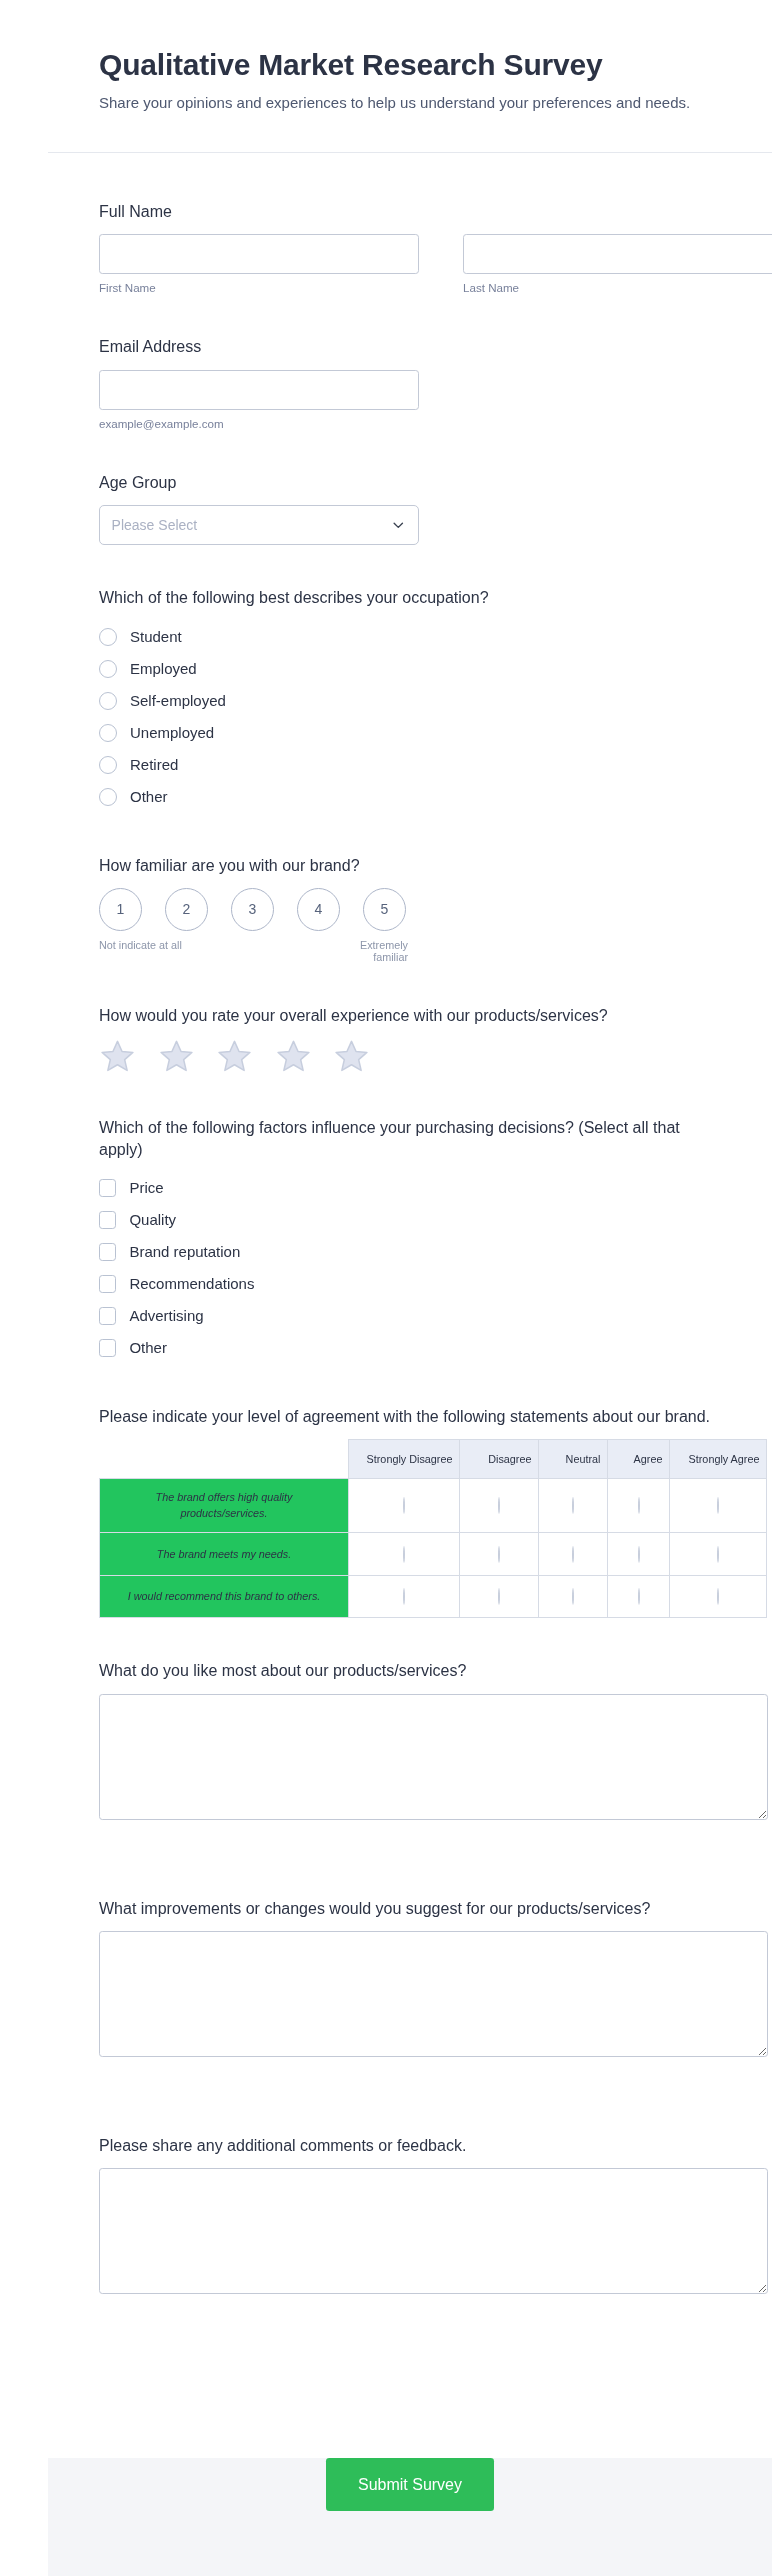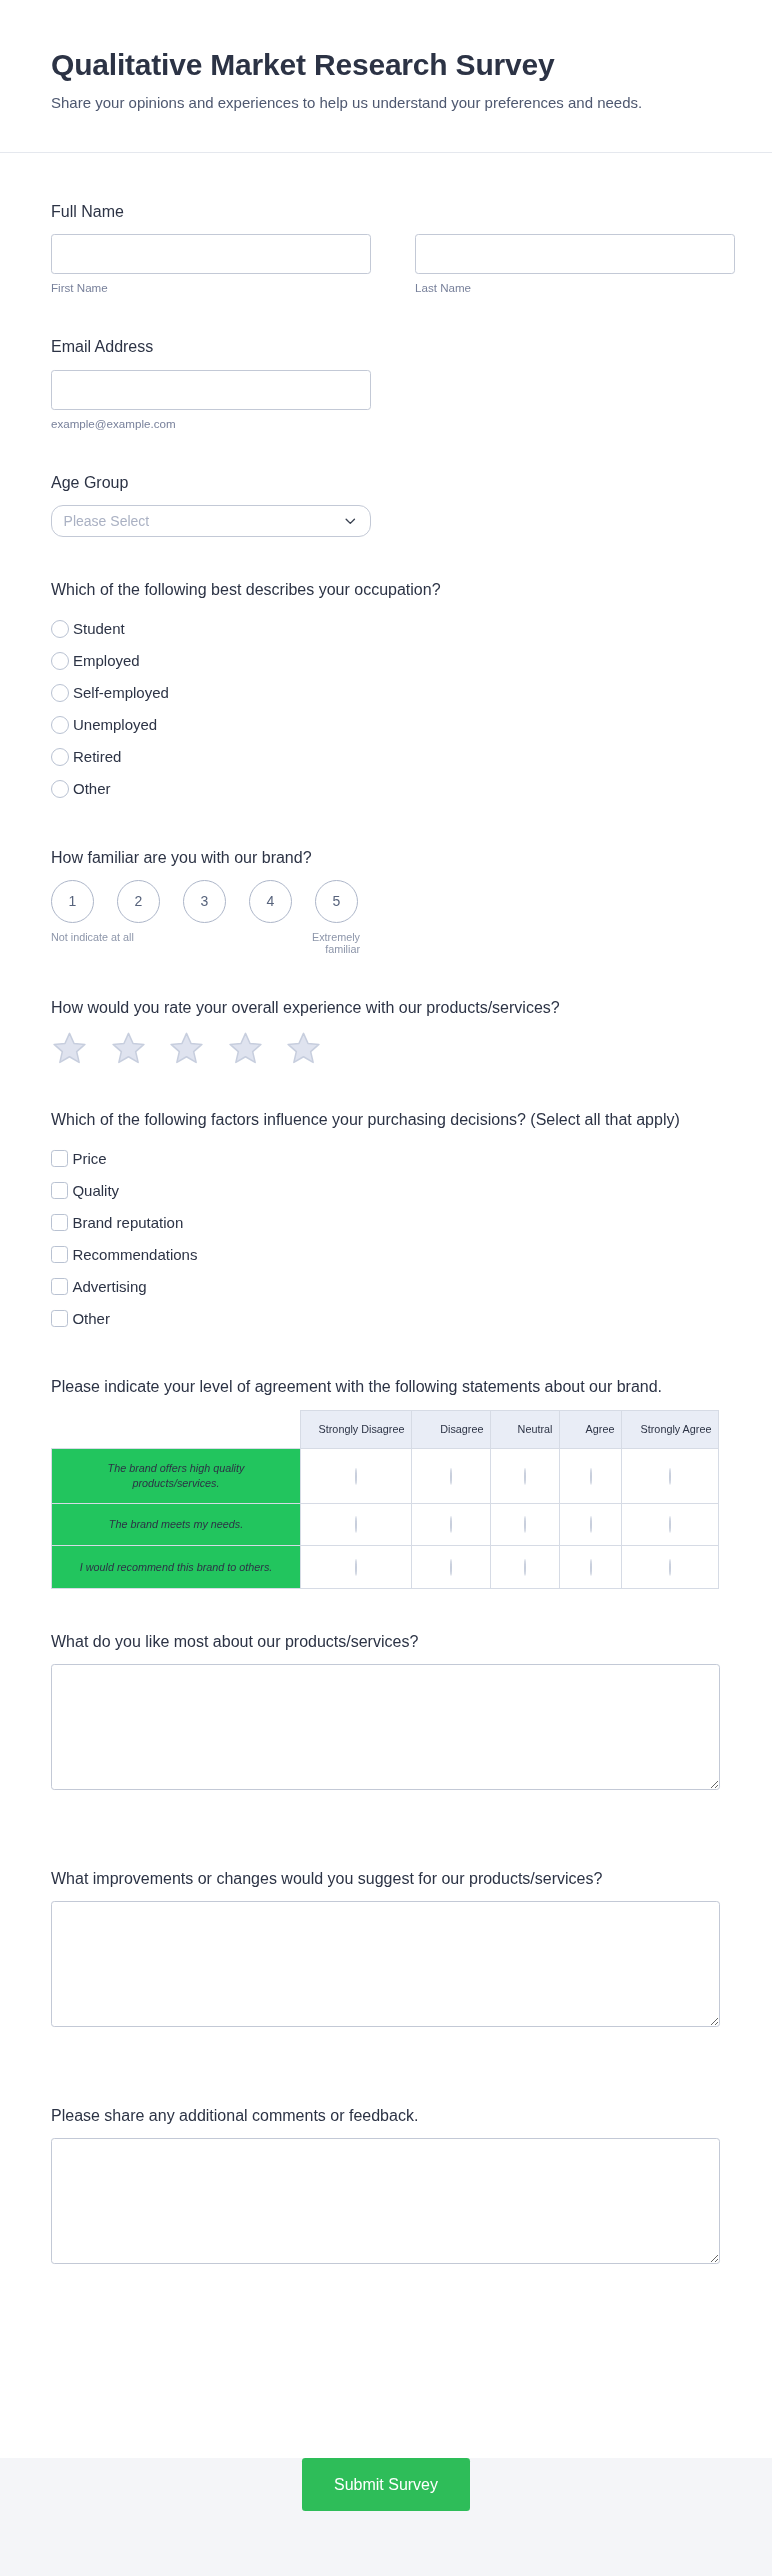--- a/index.html
+++ b/index.html
@@ -9,20 +9,21 @@
     font-family: "Liberation Sans", sans-serif;
     color: #2c3345;
   }
   .page {
     width: 772px;
     height: 2576px;
     display: flex;
     flex-direction: column;
     background: #ffffff;
     overflow: hidden;
+    padding-left: 48px;
   }
 
   
   .form-header { padding: 48px 51px 0 51px; }
   .form-title {
     font-size: 30px;
     font-weight: 700;
     color: #2c3345;
     letter-spacing: -0.2px;
   }
@@ -64,38 +65,38 @@
     font-family: inherit;
     color: #2c3345;
     background: #fff;
     outline: none;
   }
   .sublabel { margin-top: 7.5px; font-size: 11.6px; color: #78819b; }
 
   
   .select-box {
     width: 320px;
-    height: 32px;
+    height: 40px;
     border: 0.8px solid #c3c9d6;
-    border-radius: 12px;
+    border-radius: 5px;
     background: #fff;
     display: flex;
     align-items: center;
     justify-content: space-between;
     padding: 0 11.6px;
     cursor: pointer;
   }
   .select-placeholder { font-size: 14px; color: #aab1c3; }
   .chevron { display: flex; align-items: center; }
 
   
   .option-row {
     display: flex;
     align-items: center;
-    gap: 4px;
+    gap: 13px;
     height: 32px;
     cursor: pointer;
   }
   .radio-ctrl {
     width: 18px; height: 18px;
     border: 0.8px solid #b9c2d2;
     border-radius: 50%;
     background: #fff;
     flex: none;
     cursor: pointer;

